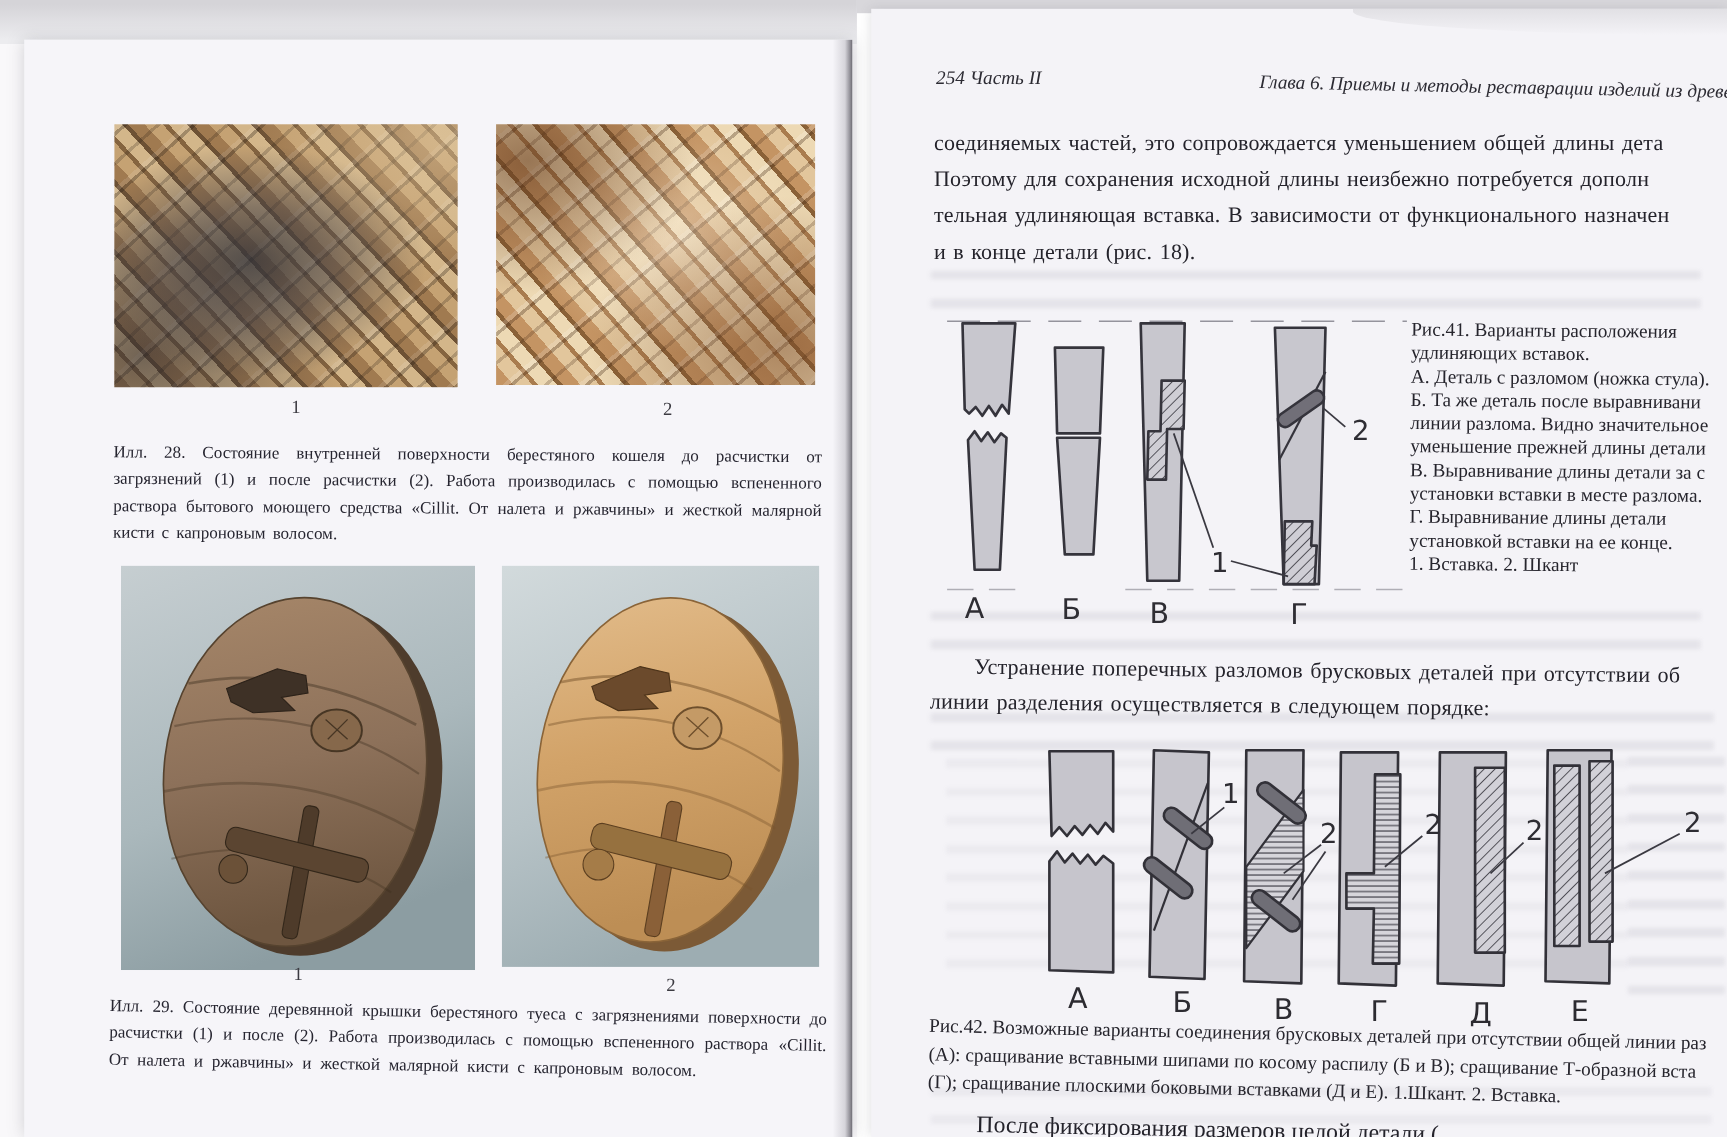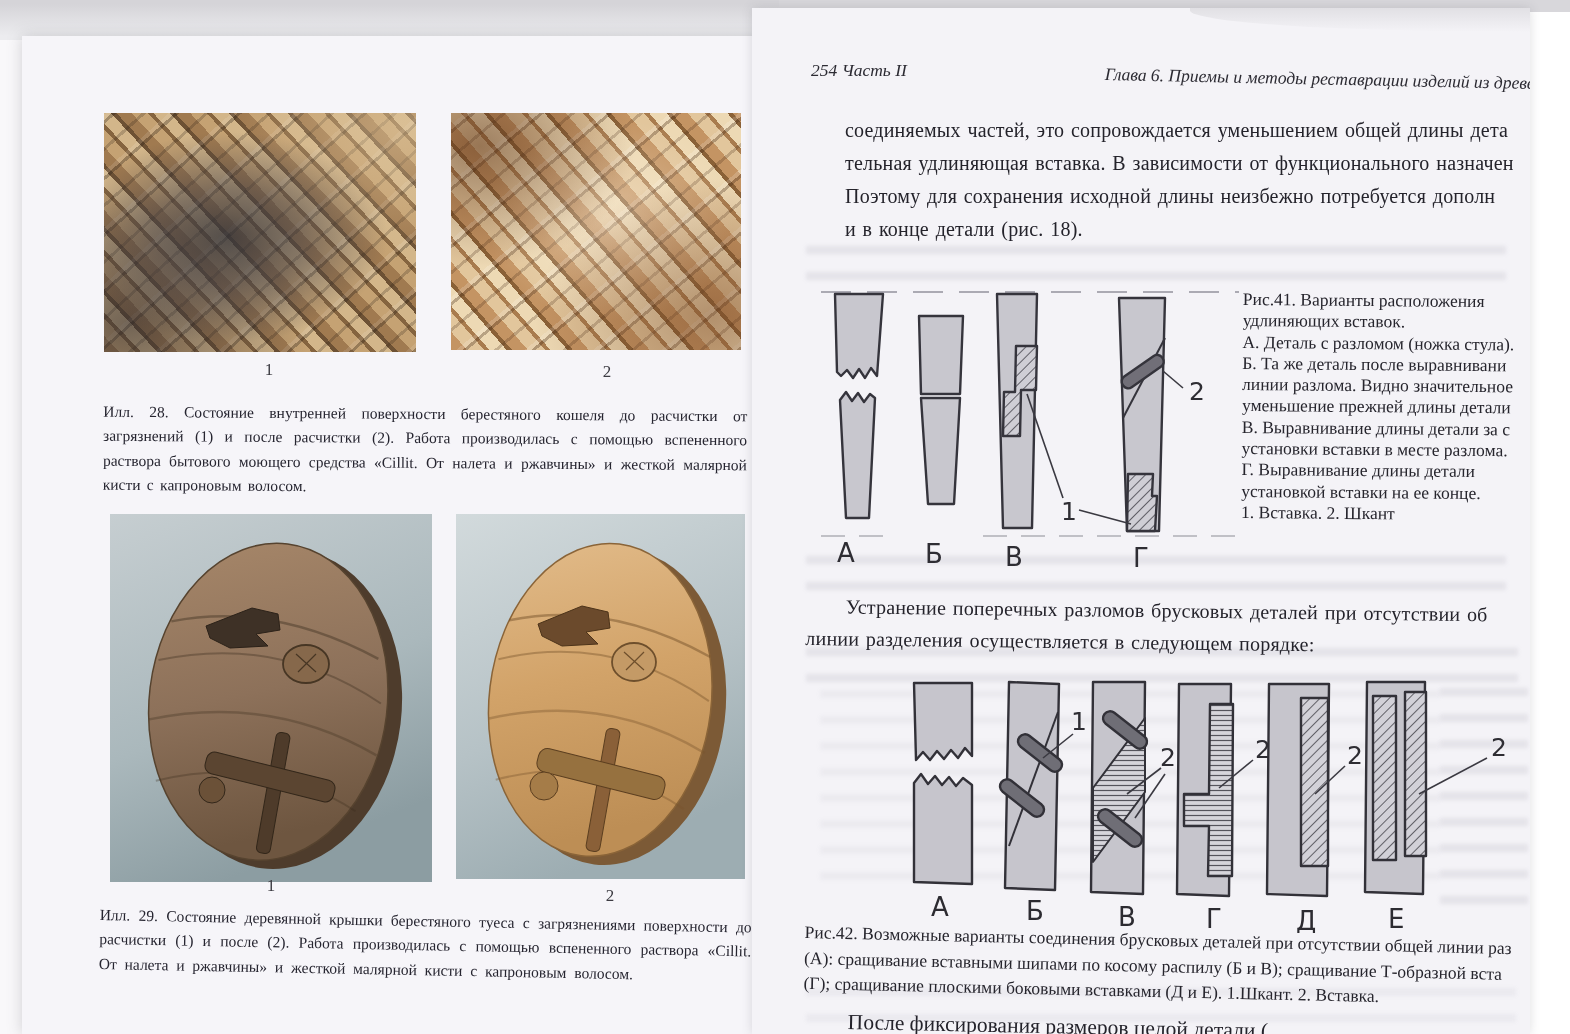--- a/index.html
+++ b/index.html
@@ -11,21 +11,21 @@
   
   .bg-left{left:0;top:0;width:779px;height:1034px;background:#f9f8fa;}
   .band-left{left:0;top:0;width:779px;height:40px;background:linear-gradient(180deg,#d5d4d8 10%,#ececef 90%);}
   .band-right{left:779px;top:0;width:791px;height:12px;background:#d8d7db;}
   
   .page{background:#f6f5f9;overflow:hidden;}
   .page-left{left:22px;top:36px;width:753px;height:998px;
     box-shadow:0 0 14px rgba(90,90,100,.25);}
   .page-left .edge-right{position:absolute;right:0;top:0;width:18px;height:100%;
     background:linear-gradient(90deg,rgba(120,118,128,0) 0%,rgba(140,138,148,.30) 62%,rgba(62,60,70,.65) 94%,rgba(40,38,48,.75) 100%);}
-  .page-right{left:752px;top:8px;width:778px;height:1026px;background:#f4f3f7;
+  .page-right{left:792px;top:8px;width:778px;height:1026px;background:#f4f3f7;
     box-shadow:0 0 10px rgba(90,90,100,.2);}
   .page-right .curl{position:absolute;right:0;top:0;width:340px;height:24px;
     background:linear-gradient(180deg,#e1e0e4 0%,#f0eff3 80%,#f4f3f7 100%);
     border-bottom-left-radius:100% 90%;}
   
   .photo{position:absolute;overflow:hidden;}
   .weave1{
     background:
       radial-gradient(ellipse at 40% 52%, rgba(52,52,58,.78) 0%, rgba(70,66,70,.55) 28%, rgba(85,80,82,0) 60%),
       radial-gradient(ellipse at 8% 88%, rgba(48,44,48,.6) 0%, rgba(60,56,60,0) 45%),
@@ -159,24 +159,24 @@
   <div class="ghost" style="left:54px;top:238px;width:700px;height:52px;"></div>
   <div class="ghost" style="left:54px;top:548px;width:700px;height:34px;"></div>
   <div class="ghost" style="left:54px;top:640px;width:712px;height:34px;"></div>
   <div class="ghost" style="left:68px;top:682px;width:620px;height:200px;opacity:.55;"></div>
   <div class="ghost" style="left:688px;top:680px;width:88px;height:218px;"></div>
   <div class="ghost" style="left:54px;top:980px;width:710px;height:44px;opacity:.6;"></div>
 
   <div class="hdr" style="left:59px;top:52px;">254  Часть II</div>
   <div class="hdr" style="left:353px;top:56px;transform:rotate(1.2deg);transform-origin:left top;">Глава 6. Приемы и методы реставрации изделий из древес</div>
 
-  <div class="p1" style="left:57px;top:106px;margin-left:36px;">
+  <div class="p1" style="left:57px;top:106px;">
     <div class="bodyline">соединяемых частей, это сопровождается уменьшением общей длины дета</div>
+    <div class="bodyline">Поэтому для сохранения исходной длины неизбежно потребуется дополн</div>
     <div class="bodyline">тельная удлиняющая вставка. В зависимости от функционального назначен</div>
-    <div class="bodyline">Поэтому для сохранения исходной длины неизбежно потребуется дополн</div>
     <div class="bodyline">и в конце детали (рис. 18).</div>
   </div>
 
   <svg style="position:absolute;left:61px;top:264px;" width="430" height="300" viewBox="0 0 430 300">
     <defs>
       <pattern id="hd41" width="7" height="7" patternTransform="rotate(45)" patternUnits="userSpaceOnUse">
         <rect width="7" height="7" fill="#cfced5"></rect>
         <line x1="0" y1="0" x2="0" y2="7" stroke="#4c4b53" stroke-width="1.7"></line>
       </pattern>
     </defs>

